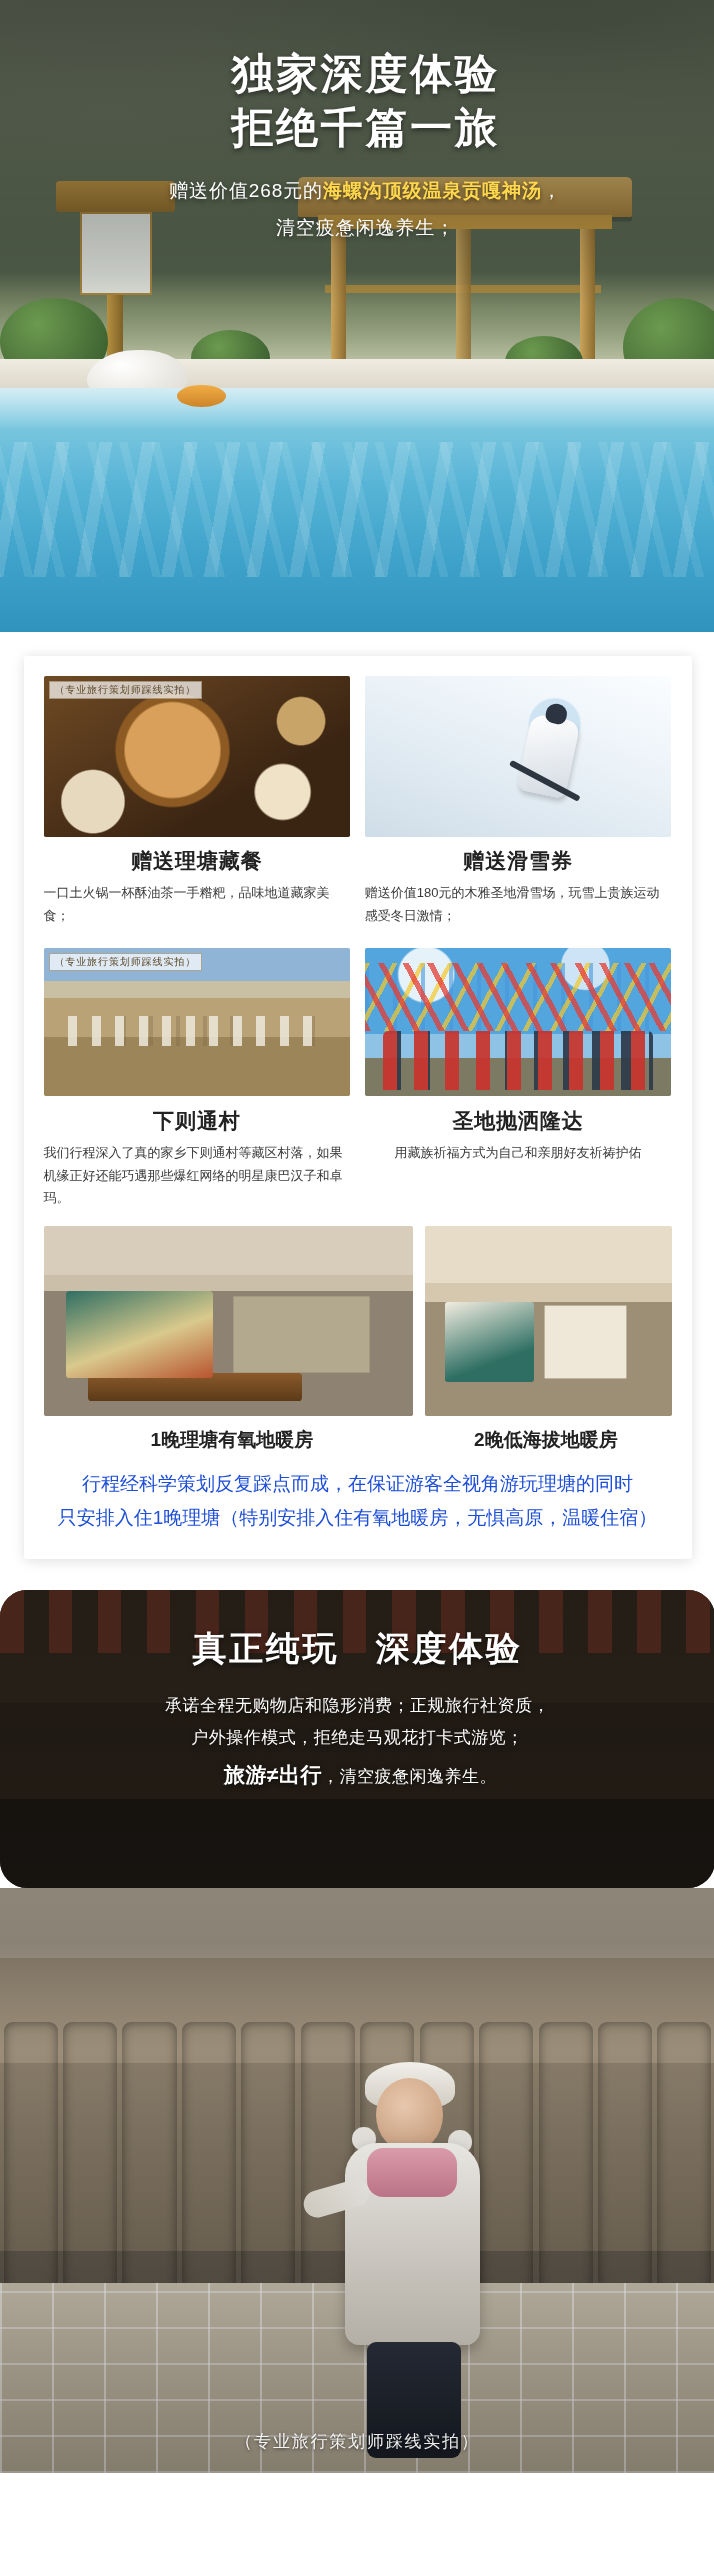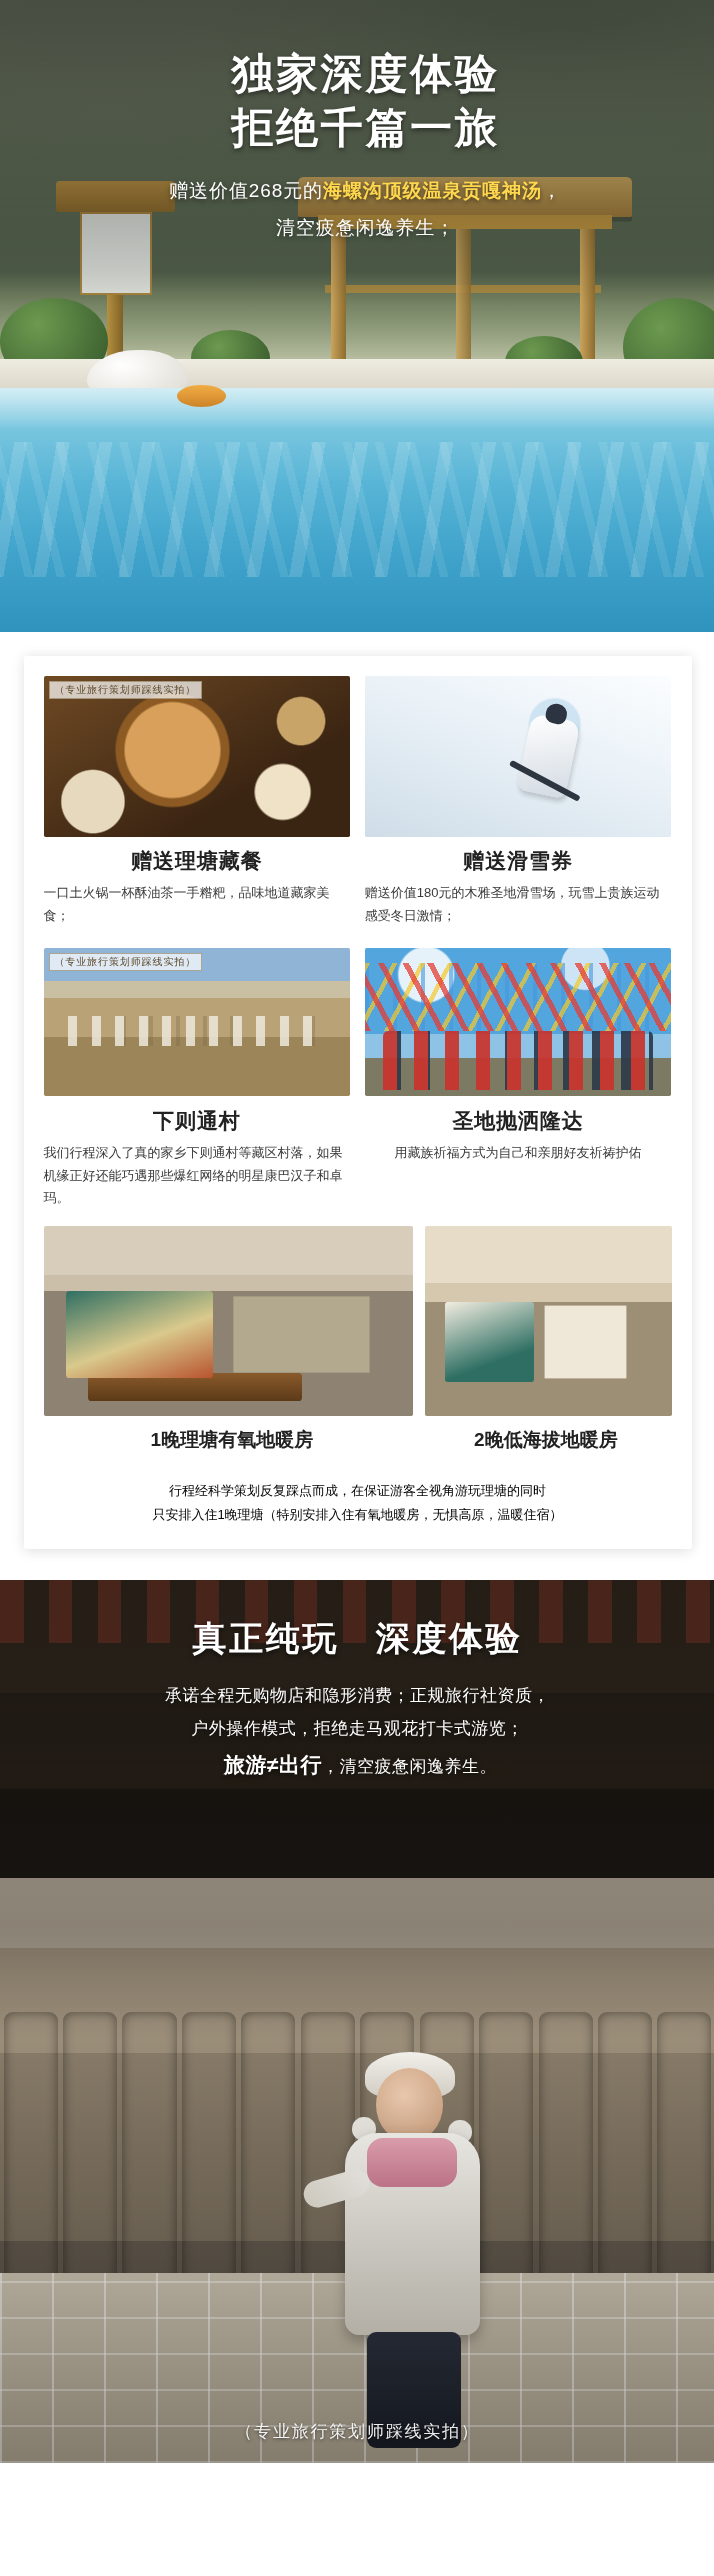--- a/index.html
+++ b/index.html
@@ -321,34 +321,35 @@
   .row2 { margin-top: 20px; }
   .cap-room {
     margin-top: 10.8px;
     display: flex;
     align-items: flex-end;
     gap: 0;
   }
   .cap-room .c1 { width: 60%; text-align: center; font-size: 19px; font-weight: bold; color:#222; }
   .cap-room .c2 { width: 40%; text-align: center; font-size: 19px; font-weight: bold; color:#222; }
   .note {
-    margin-top: 26px;
-    font-size: 13px;
+    margin-top: 14px;
+    font-size: 19px;
     line-height: 1.8;
-    color: #000000;
+    color: #1d4ed8;
     text-align: center;
   }
 
   
   .darkband {
     position: relative;
     width: 715px;
     height: 298px;
     overflow: hidden;
     background: #2b2721;
+    border-radius: 27px;
   }
   .db-bg {
     position: absolute; inset: 0;
     background:
       linear-gradient(180deg, rgba(0,0,0,.68), rgba(0,0,0,.62)),
       linear-gradient(180deg, #6e5b45 0 38%, #5b4a38 38% 70%, #3c332a 70% 100%);
   }
   .db-roof {
     position: absolute; left: 0; right: 0; top: 0; height: 63px;
     background: repeating-linear-gradient(90deg, rgba(200,60,40,.22) 0 23.5px, rgba(40,30,20,.3) 23.5px 49px);

